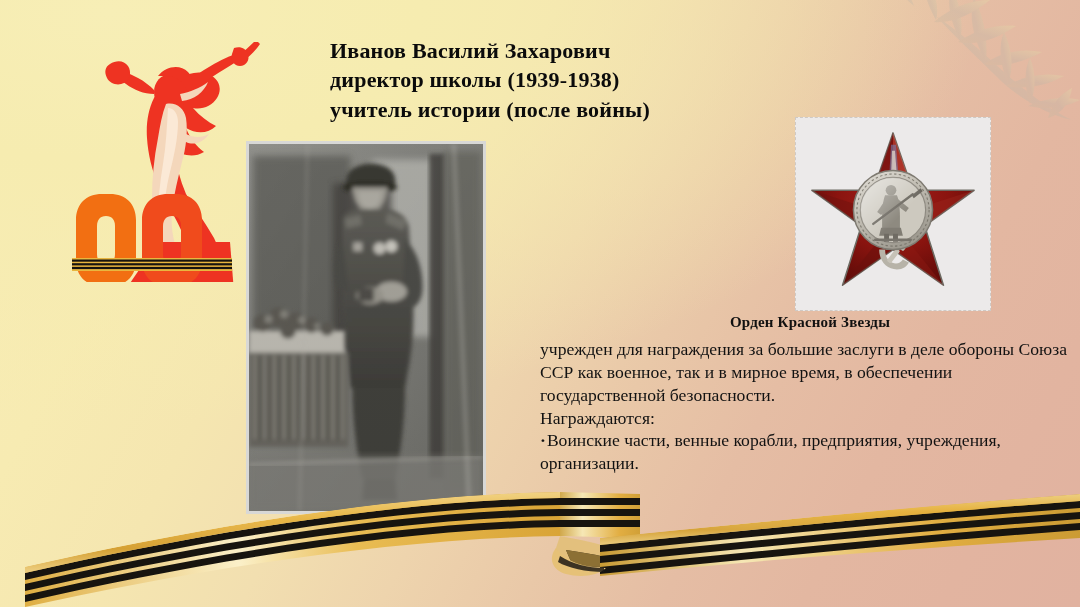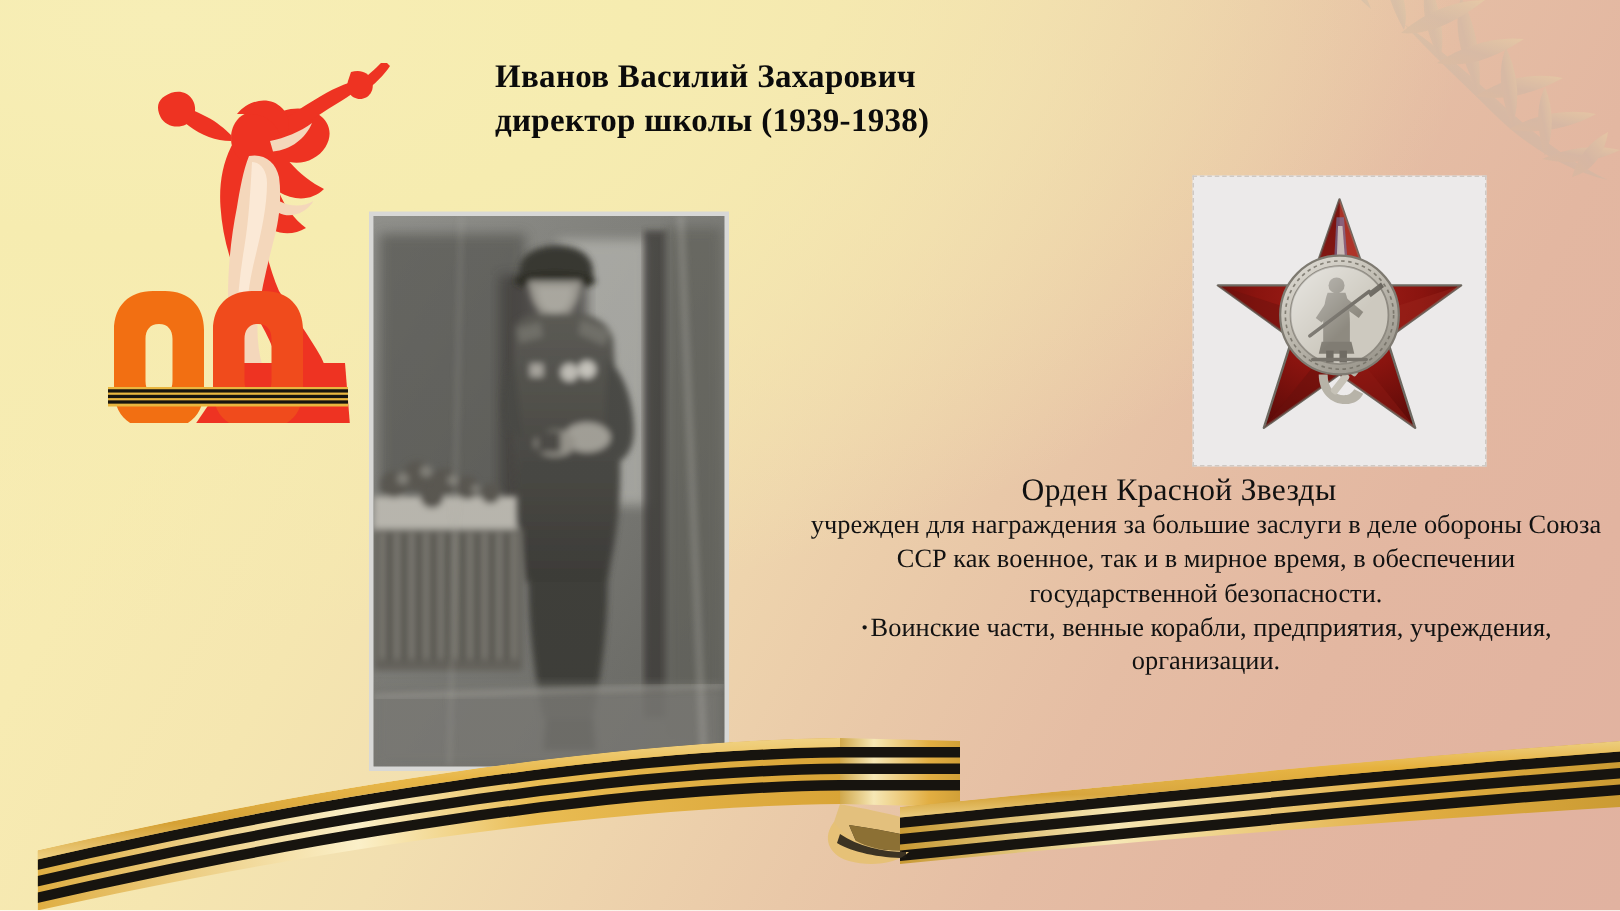--- a/index.html
+++ b/index.html
@@ -96,39 +96,39 @@
     box-sizing: border-box;
     display: flex;
     align-items: center;
     justify-content: center;
   }
   .medal-box svg { display:block; width: 178px; height: 178px; }
 
   
   .medal-heading {
     position: absolute;
-    left: 576px;
+    left: 600px;
     top: 314px;
     width: 420px;
     text-align: center;
-    font-weight: normal;
-    font-size: 21px;
+    font-weight: bold;
+    font-size: 15px;
     color: #111;
     letter-spacing: 0.2px;
   }
   .medal-body {
     position: absolute;
     left: 540px;
     top: 338px;
     width: 528px;
     font-size: 17.6px;
     line-height: 1.30;
     color: #121212;
   }
-  .medal-body p { margin: 0; text-align: center; }
+  .medal-body p { margin: 0; }
   .medal-body .bullet-line::before {
     content: "\00B7";
     margin-right: 1px;
     font-weight: bold;
   }
 
   
   .ribbon-bottom {
     position: absolute;
     left: 0;
@@ -223,20 +223,21 @@
         <rect x="10" y="217.5" width="160" height="2.2" fill="#17140f"></rect>
         <rect x="10" y="221.2" width="160" height="2.2" fill="#17140f"></rect>
         <rect x="10" y="224.9" width="160" height="2.2" fill="#17140f"></rect>
       </g>
     </svg>
   </div>
 
   <div class="title">
     <span class="line">Иванов Василий Захарович</span>
     <span class="line">директор школы (1939-1938)</span>
+    <span class="line">учитель истории (после войны)</span>
   </div>
 
   <div class="photo-frame">
     <div class="photo-inner">
       <svg viewBox="0 0 240 373" xmlns="http://www.w3.org/2000/svg" preserveAspectRatio="none">
         <defs>
           <linearGradient id="pbg" x1="0" y1="0" x2="1" y2="1">
             <stop offset="0%" stop-color="#9d9d98"></stop>
             <stop offset="40%" stop-color="#8a8a85"></stop>
             <stop offset="100%" stop-color="#6e6e69"></stop>
@@ -432,20 +433,21 @@
 
         <circle cx="90" cy="86" r="33" fill="url(#shine)"></circle>
       </g>
     </svg>
   </div>
 
   <div class="medal-heading">Орден Красной Звезды</div>
 
   <div class="medal-body">
     <p>учрежден для награждения за большие заслуги в деле обороны  Союза ССР как военное, так и в мирное время, в обеспечении государственной безопасности.</p>
+    <p>Награждаются:</p>
     <p class="bullet-line">Воинские части, венные корабли, предприятия, учреждения, организации.</p>
   </div>
 
   <div class="ribbon-bottom">
     <svg viewBox="0 0 1080 135" xmlns="http://www.w3.org/2000/svg" preserveAspectRatio="none">
       <defs>
         <linearGradient id="goldv" x1="0" y1="0" x2="0" y2="1">
           <stop offset="0%" stop-color="#f3d78c"></stop>
           <stop offset="35%" stop-color="#e6b13c"></stop>
           <stop offset="70%" stop-color="#d39c2c"></stop>

